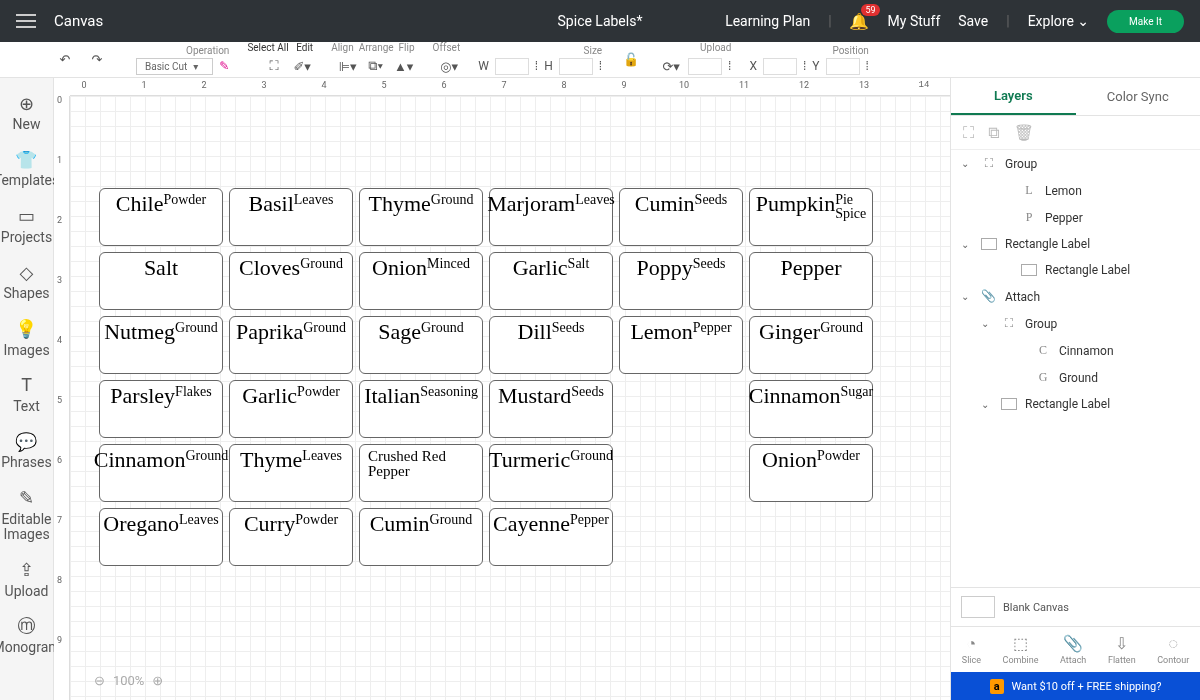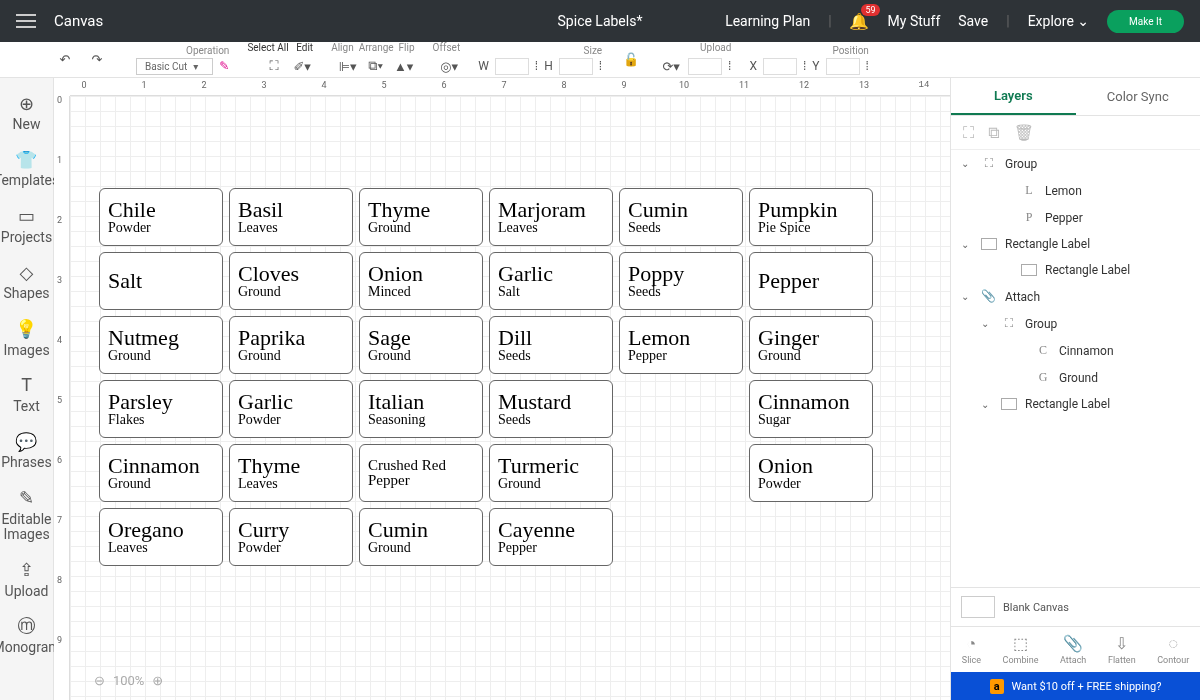--- a/index.html
+++ b/index.html
@@ -27,21 +27,21 @@
 .leftnav .item .tx{font-size:14px;color:#555;text-align:center;line-height:1.1}
 .canvas-area{flex:1;position:relative;background:#fff;overflow:hidden}
 .ruler-h{position:absolute;top:0;left:16px;right:0;height:18px;background:#fff;border-bottom:1px solid #ddd;font-size:9px;color:#666}
 .ruler-h span{position:absolute;top:2px;transform:translateX(-50%)}
 .ruler-v{position:absolute;top:18px;left:0;width:16px;bottom:0;background:#fff;border-right:1px solid #ddd;font-size:9px;color:#666}
 .ruler-v span{position:absolute;left:3px;transform:translateY(-50%)}
 .grid{position:absolute;top:18px;left:16px;right:0;bottom:0;
 background-image:linear-gradient(#eee 1px,transparent 1px),linear-gradient(90deg,#eee 1px,transparent 1px);
 background-size:15px 15px}
 .labels{position:absolute;top:110px;left:45px;display:grid;grid-template-columns:repeat(6,124px);gap:6px 6px}
-.spice{border:1px solid #666;border-radius:6px;height:58px;padding:4px 8px;background:#fff;display:flex;flex-direction:column;justify-content:center;line-height:1}
+.spice{border:1px solid #666;border-radius:6px;height:58px;padding:4px 8px;background:#fff;display:flex;flex-direction:row;justify-content:center;line-height:1}
 .spice .t1{font-family:Georgia,"Times New Roman",serif;font-size:22px;font-weight:400}
 .spice .t2{font-family:Georgia,"Times New Roman",serif;font-size:14px}
 .spice.small .t1{font-size:15px}
 .zoom{position:absolute;bottom:12px;left:40px;color:#aaa;font-size:13px;display:flex;align-items:center;gap:8px}
 .rightpanel{width:250px;border-left:1px solid #e3e3e3;display:flex;flex-direction:column}
 .tabs{display:flex;height:38px;border-bottom:1px solid #e3e3e3}
 .tabs .tab{flex:1;display:flex;align-items:center;justify-content:center;font-size:13px;color:#666;cursor:pointer}
 .tabs .tab.active{color:#107a52;border-bottom:2px solid #107a52;font-weight:600}
 .layer-acts{height:34px;display:flex;align-items:center;gap:14px;padding:0 12px;color:#bbb;border-bottom:1px solid #eee}
 .layer-list{flex:1;overflow:auto;font-size:12px;color:#333}

